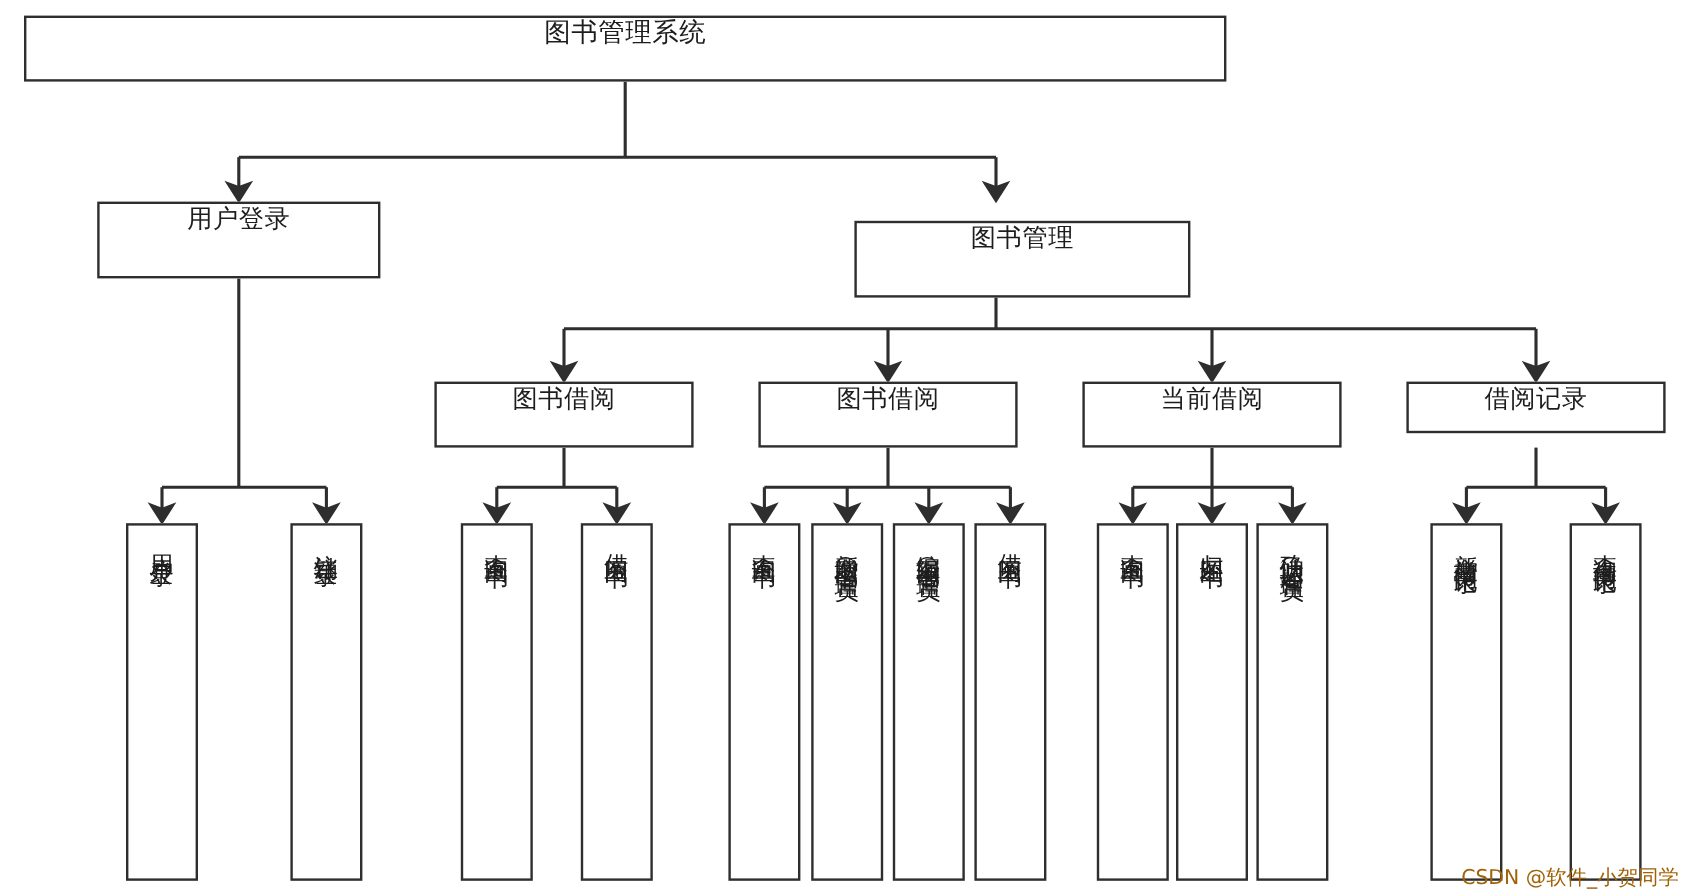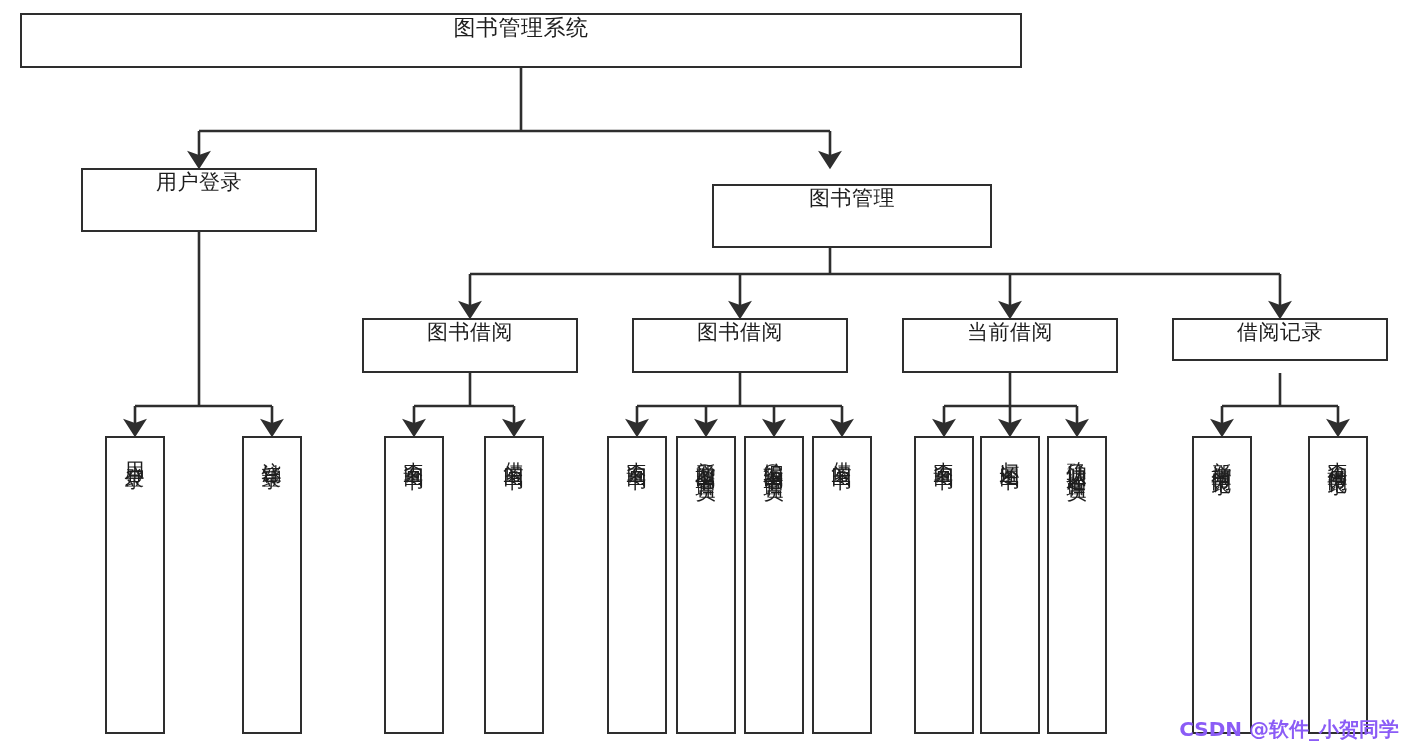--- a/index.html
+++ b/index.html
@@ -57,26 +57,25 @@
     text-orientation: upright;
     font-size: 20px;
     letter-spacing: 3px;
     line-height: 1.0;
     white-space: nowrap;
   }
   #watermark {
     position: absolute;
     right: 6px;
     bottom: 4px;
-    font-size: 20px;
-    color: #8b5cf6;
+    font-size: 17px;
+    color: #a16207;
     z-index: 5;
     white-space: nowrap;
     user-select: none;
-    font-weight: bold;
   }
 </style>
 </head>
 <body>
 
 <div id="diagram-root">
 
   <svg id="edge-layer" viewBox="0 0 1405 747" width="1405" height="747" xmlns="http://www.w3.org/2000/svg">
     <defs>
       <marker id="arrowhead" markerWidth="10" markerHeight="10" refX="4.2" refY="5" orient="auto" markerUnits="strokeWidth">

